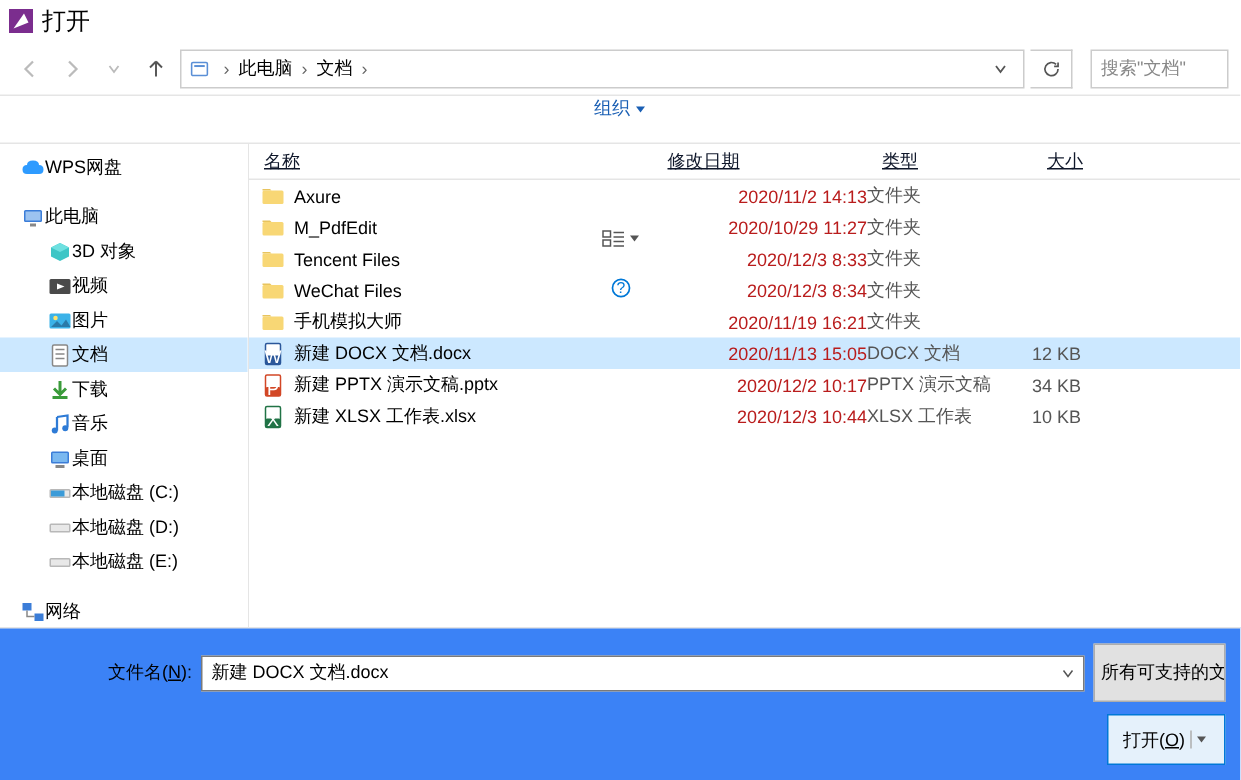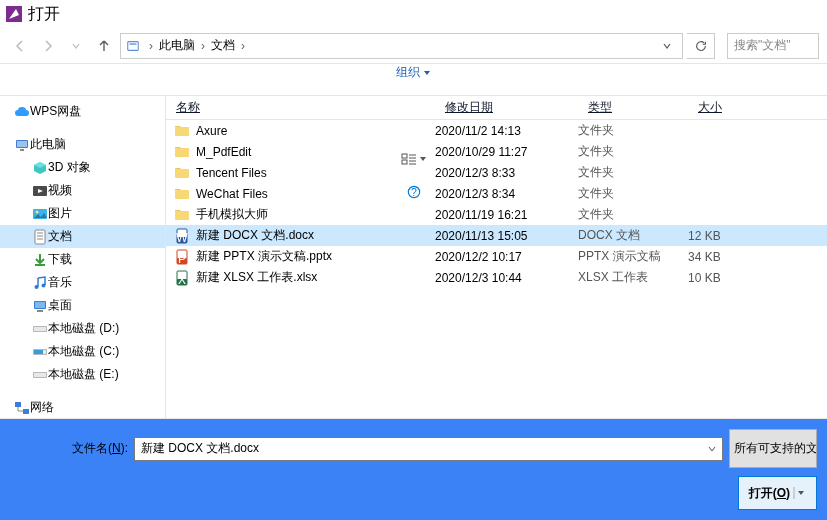--- a/index.html
+++ b/index.html
@@ -40,33 +40,33 @@
 .col-headers > div { padding-left: 10px; color: #0f172a; border-right: 1px solid transparent; height: 100%; display: flex; align-items: center; text-decoration: underline; }
 .col-name { width: 269px; }
 .col-date { width: 143px; }
 .col-type { width: 110px; }
 .col-size { flex: 1; }
 
 .filelist { flex: 1; overflow-y: auto; }
 .file-row { height: 21px; display: flex; align-items: center; cursor: pointer; }
 .file-row.selected { background: #cce8ff; }
 .fc-name { width: 269px; display: flex; align-items: center; padding-left: 8px; gap: 6px; }
-.fc-date { width: 143px; color: #000000; }
+.fc-date { width: 143px; color: #b91c1c; text-align: right; }
 .fc-type { width: 110px; color: #555; }
 .fc-size { flex: 1; color: #555; text-align: left; padding-right: 20px; }
 .file-icon { width: 16px; height: 16px; flex-shrink: 0; display: flex; align-items: center; justify-content: center; }
 
 .footer { border-top: 1px solid #e5e5e5; padding: 10px 10px 10px 70px; background: #3b82f6; }
 .footer-row { display: flex; align-items: center; gap: 6px; margin-bottom: 8px; }
 .footer-label { width: 58px; text-align: right; }
 .footer-label u { text-decoration: underline; }
 .filename-input { flex: 1; height: 24px; border: 1px solid #7a7a7a; padding: 0 6px; background: #fff; display: flex; align-items: center; justify-content: space-between; }
 .filetype-select { width: 88px; height: 39px; border: 1px solid #adadad; background: #e1e1e1; padding: 0 4px; display: flex; align-items: center; overflow: hidden; white-space: nowrap; }
 .footer-buttons { display: flex; justify-content: flex-end; gap: 6px; }
-.btn { min-width: 76px; height: 24px; border: 1px solid #adadad; background: #e1e1e1; display: flex; align-items: center; justify-content: center; cursor: pointer; padding: 16px 10px; font-weight: bold; }
+.btn { min-width: 76px; height: 24px; border: 1px solid #adadad; background: #e1e1e1; display: flex; align-items: center; justify-content: center; cursor: pointer; padding: 16px 10px; }
 .btn.primary { border: 1px solid #0078d7; background: #e5f1fb; }
 
 svg { display: block; }
 </style>
 </head>
 <body>
 
 <div class="titlebar">
   <div class="title-icon">
     <svg width="16" height="16" viewBox="0 0 16 16">
@@ -247,33 +247,33 @@
               <rect x="5" y="12" width="6" height="2" fill="#888"></rect>
             </svg>
           </span>
           <span>桌面</span>
         </div>
         <div class="sb-item child">
           <span class="sb-icon">
             <svg width="16" height="16" viewBox="0 0 16 16">
               <rect x="1" y="5" width="14" height="6" rx="1" fill="#b8b8b8"></rect>
               <rect x="2" y="6" width="12" height="4" fill="#e8e8e8"></rect>
-            </svg>
-          </span>
-          <span>本地磁盘 (D:)</span>
+              <rect x="2" y="6" width="9" height="4" fill="#3b9bd8"></rect>
+            </svg>
+          </span>
+          <span>本地磁盘 (C:)</span>
         </div>
         <div class="sb-item child">
           <span class="sb-icon">
             <svg width="16" height="16" viewBox="0 0 16 16">
               <rect x="1" y="5" width="14" height="6" rx="1" fill="#b8b8b8"></rect>
               <rect x="2" y="6" width="12" height="4" fill="#e8e8e8"></rect>
-              <rect x="2" y="6" width="9" height="4" fill="#3b9bd8"></rect>
-            </svg>
-          </span>
-          <span>本地磁盘 (C:)</span>
+            </svg>
+          </span>
+          <span>本地磁盘 (D:)</span>
         </div>
         <div class="sb-item child">
           <span class="sb-icon">
             <svg width="16" height="16" viewBox="0 0 16 16">
               <rect x="1" y="5" width="14" height="6" rx="1" fill="#b8b8b8"></rect>
               <rect x="2" y="6" width="12" height="4" fill="#e8e8e8"></rect>
             </svg>
           </span>
           <span>本地磁盘 (E:)</span>
         </div>

